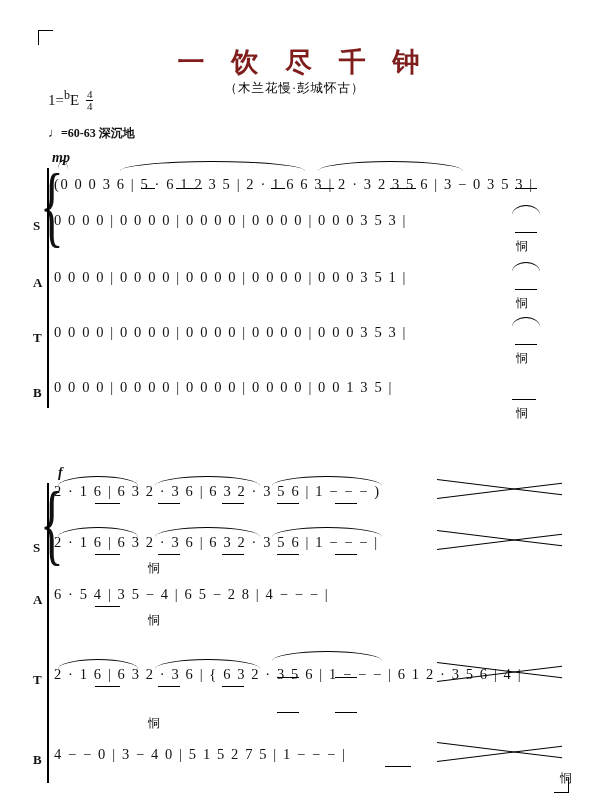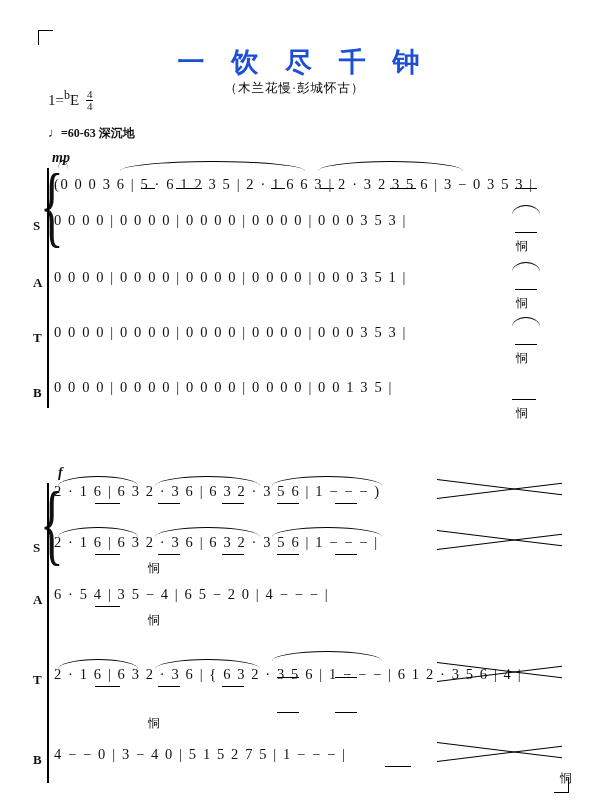--- a/index.html
+++ b/index.html
@@ -26,21 +26,21 @@
   .title {
     position: absolute;
     top: 44px;
     left: 0;
     width: 607px;
     text-align: center;
     font-family: "Liberation Serif", serif;
     font-size: 27px;
     font-weight: bold;
     letter-spacing: 10px;
-    color: #1d4ed8;
+    color: #7f1d1d;
   }
   .subtitle {
     position: absolute;
     top: 80px;
     left: 0;
     width: 589px;
     text-align: center;
     font-size: 12.5px;
     letter-spacing: 1px;
     color: #000;
@@ -268,21 +268,21 @@
     <div class="underline" style="left:277px; top:554px; width:22px;"></div>
     <div class="underline" style="left:335px; top:554px; width:22px;"></div>
     <div class="hair" style="left:437px; top:529px; width:125px; height:22px;">
       <div class="l1" style="left:0; top:1px; width:126px; transform: rotate(7deg);"></div>
       <div class="l2" style="left:0; top:20px; width:126px; transform: rotate(-7deg);"></div>
     </div>
     <div class="lyr" style="left:148px; top:560px;">恫</div>
 
     <div class="voice-label" style="left:33px; top:592px;">A</div>
     <div class="vbar" style="left:47px; top:586px; height:28px;"></div>
-    <div class="notes" style="left:54px; top:586px;">6 · 5 4 | 3 5 − 4 | 6 5 − 2 0 | 4 − − − |</div>
+    <div class="notes" style="left:54px; top:586px;">6 · 5 4 | 3 5 − 4 | 6 5 − 2 8 | 4 − − − |</div>
     <div class="underline" style="left:95px; top:606px; width:25px;"></div>
     <div class="lyr" style="left:148px; top:612px;">恫</div>
 
     <div class="voice-label" style="left:33px; top:672px;">T</div>
     <div class="vbar" style="left:47px; top:666px; height:28px;"></div>
     <div class="notes" style="left:54px; top:666px;">2 · 1 6 | 6 3 2 · 3 6 | { 6 3 2 · 3 5 6 | 1 − − − | 6 1 2 · 3 5 6 | 4 |</div>
     <div class="slur" style="left:58px; top:659px; width:80px;"></div>
     <div class="slur" style="left:155px; top:659px; width:105px;"></div>
     <div class="slur" style="left:272px; top:651px; width:110px;"></div>
     <div class="underline" style="left:95px; top:686px; width:25px;"></div>

